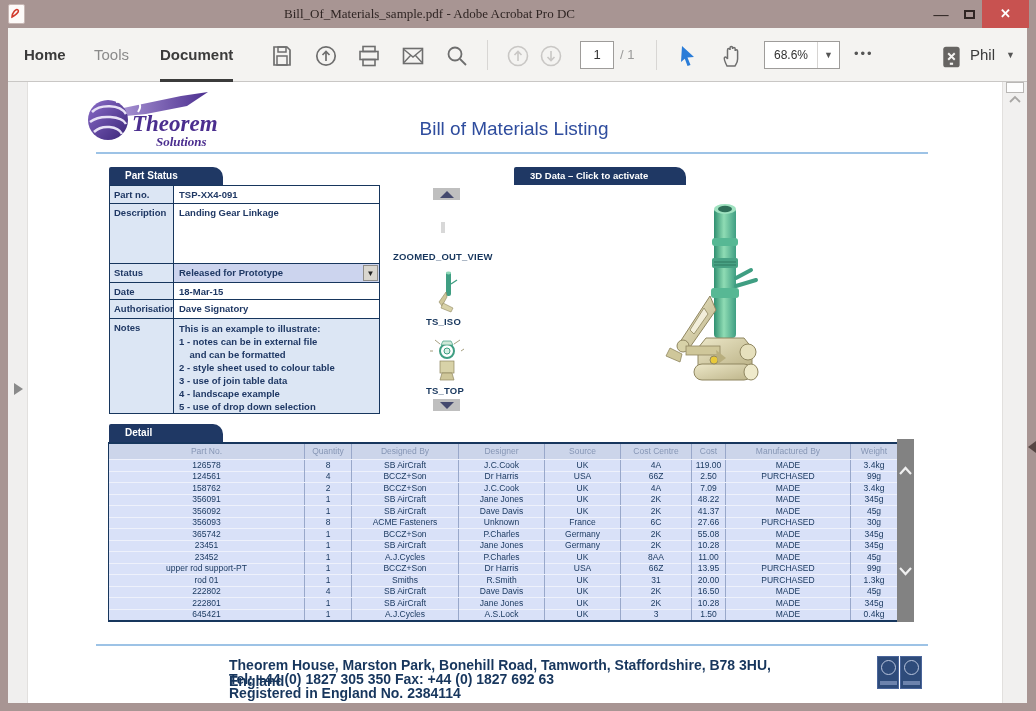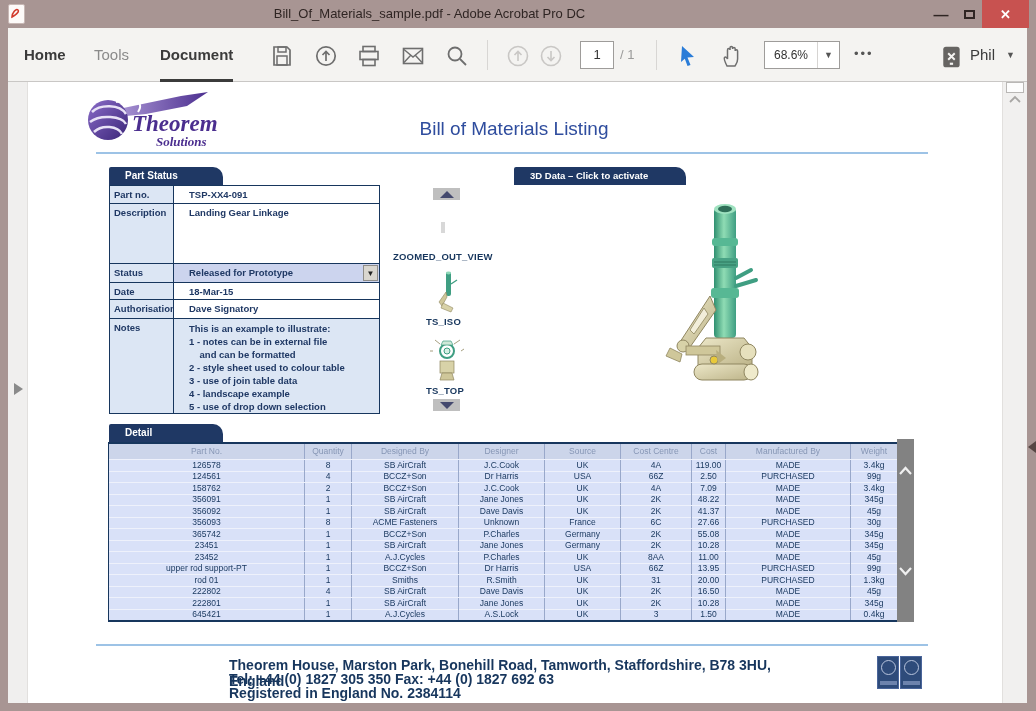--- a/index.html
+++ b/index.html
@@ -2,21 +2,21 @@
 <html><head>
 <meta charset="utf-8">
 <style>
   html,body{margin:0;padding:0;background:#d8d4d2;}
   *{box-sizing:border-box;}
   body{font-family:"Liberation Sans", sans-serif;}
   .window{position:relative;width:1036px;height:711px;background:#a89593;overflow:hidden;}
   .abs{position:absolute;}
 
   
-  .titlebar{position:absolute;left:0;top:0;width:859px;height:28px;background:#a89593;}
+  .titlebar{position:absolute;left:0;top:0;width:859px;height:28px;background:#a89593;font-family:Liberation Serif, serif;}
   .tb-title{position:absolute;left:0;top:0;width:100%;height:28px;line-height:28px;text-align:center;font-size:13px;color:#2f2523;}
   .winbtn{position:absolute;top:0;height:28px;display:flex;align-items:center;justify-content:center;color:#2f2523;}
   .btn-min{left:928px;width:26px;font-size:15px;font-weight:bold;}
   .btn-max{left:956px;width:26px;}
   .btn-max .sq{width:11px;height:9px;border:2px solid #2f2523;background:transparent;}
   .btn-close{left:982px;width:47px;background:#c85250;color:#fff;font-size:13px;font-weight:bold;}
 
   
   .toolbar{position:absolute;left:8px;top:28px;width:1019px;height:54px;background:#f4f3f1;border-bottom:1px solid #c9c7c5;}
   .ttab{position:absolute;top:0;height:54px;line-height:54px;font-size:15px;color:#8a8a8a;cursor:default;}
@@ -47,21 +47,21 @@
   .doc-title{position:absolute;left:250px;top:36px;width:470px;text-align:center;font-size:19px;color:#2f4d9e;}
   .hr-blue{position:absolute;height:2px;background:#9dc3e6;}
 
   .navtab{position:absolute;background:#1f3864;color:#fff;font-size:10px;font-weight:bold;line-height:18px;padding-left:16px;border-radius:2px 10px 0 0;}
 
   
   .pstable{position:absolute;left:80px;top:103px;width:271px;border:1px solid #17365d;background:#fff;}
   .psrow{display:flex;border-bottom:1px solid #17365d;}
   .psrow:last-child{border-bottom:none;}
   .pslabel{width:64px;background:#dce6f4;color:#1f3864;font-weight:bold;font-size:9.5px;padding:3px 4px;border-right:1px solid #17365d;}
-  .psval{flex:1;color:#1f3864;font-size:9.5px;font-weight:600;padding:3px 15px;background:#fff;position:relative;}
+  .psval{flex:1;color:#1f3864;font-size:9.5px;font-weight:600;padding:3px 5px;background:#fff;position:relative;}
   .psval.sel{background:#ccd4ee;padding-right:18px;}
   .ddbtn{position:absolute;right:1px;top:1px;bottom:1px;width:15px;background:#d9d6cf;border:1px solid #8f8d88;color:#222;font-size:8px;display:flex;align-items:center;justify-content:center;}
   .notesval{white-space:pre-wrap;font-weight:600;line-height:13px;}
 
   
   .navbtn{position:absolute;width:27px;height:12px;background:#bfbfbf;display:flex;align-items:center;justify-content:center;}
   .tri-up{width:0;height:0;border-bottom:7px solid #44496e;border-left:7px solid transparent;border-right:7px solid transparent;}
   .tri-down{width:0;height:0;border-top:7px solid #44496e;border-left:7px solid transparent;border-right:7px solid transparent;}
   .viewlabel{position:absolute;color:#17365d;font-size:9.5px;font-weight:bold;letter-spacing:0.2px;}
 

